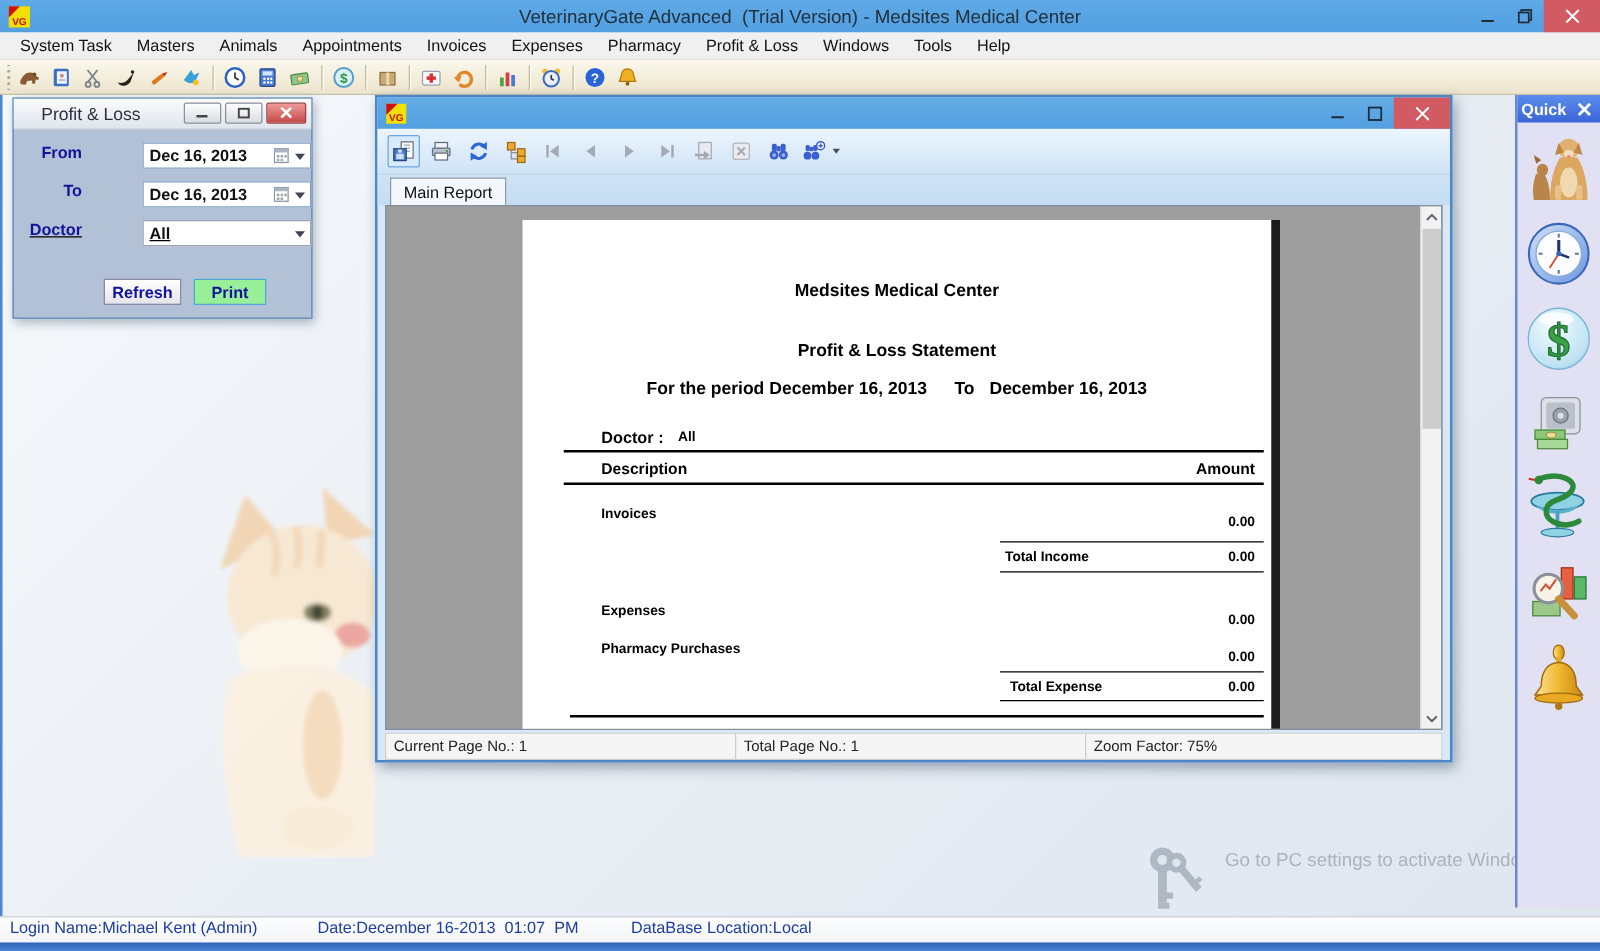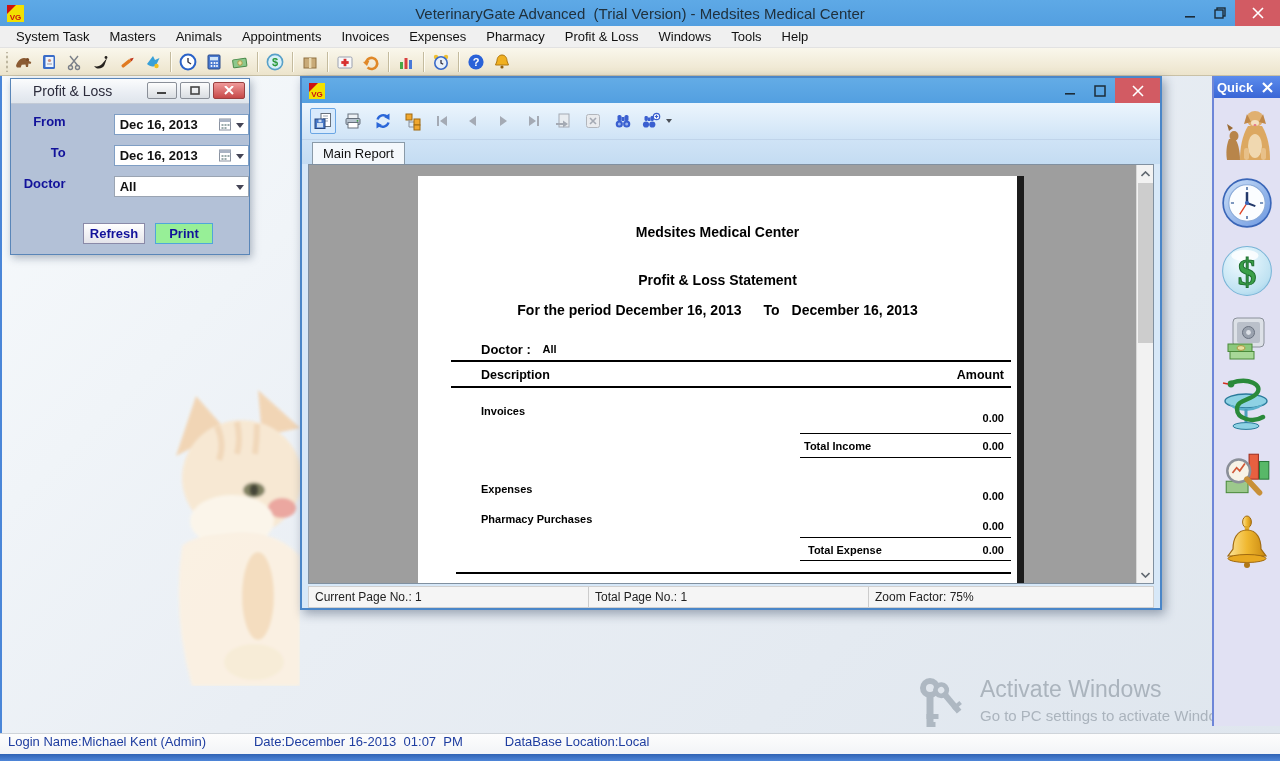--- a/index.html
+++ b/index.html
@@ -336,21 +336,20 @@
           <rect x="12.5" y="46" width="9" height="5"></rect>
           <g transform="rotate(-40 30 30)">
             <circle cx="38" cy="16" r="8"></circle>
             <circle cx="38" cy="16" r="3.2" fill="#dfe5ec"></circle>
             <rect x="35" y="22" width="6" height="22"></rect>
             <rect x="35" y="36" width="10" height="4"></rect>
           </g>
         </g>
     </svg>
     <div class="wm-text">
-      <div class="wm-line1">Activate Windows</div>
       <div class="wm-line2">Go to PC settings to activate Windows.</div>
     </div>
   </div>
 
   <div class="pl-dialog">
     <div class="pl-titlebar">
       <span class="pl-title">Profit &amp; Loss</span>
       <div class="pl-cap">
         <div class="pcb">
           <svg width="10" height="9">
@@ -395,21 +394,21 @@
               <rect x="0.5" y="1" width="11" height="3" fill="#aab4c4"></rect>
               <rect x="2.5" y="6" width="2" height="2" fill="#9aa"></rect>
               <rect x="5.5" y="6" width="2" height="2" fill="#9aa"></rect>
               <rect x="8.5" y="6" width="2" height="2" fill="#9aa"></rect>
               <rect x="2.5" y="9" width="2" height="2" fill="#9aa"></rect>
               <rect x="5.5" y="9" width="2" height="2" fill="#9aa"></rect>
             </svg>
           <span class="dd-arrow"></span>
         </div>
       </div>
-      <div class="pl-row" style="top:72px;">
+      <div class="pl-row" style="top:72px;text-decoration:underline;">
         <span class="pl-label">Doctor</span>
         <div class="pl-select">
           <span>All</span>
           <span class="dd-arrow"></span>
         </div>
       </div>
       <div class="btn-refresh" style="top:119px;">Refresh</div>
       <div class="btn-print" style="top:119px;">Print</div>
     </div>
   </div>

